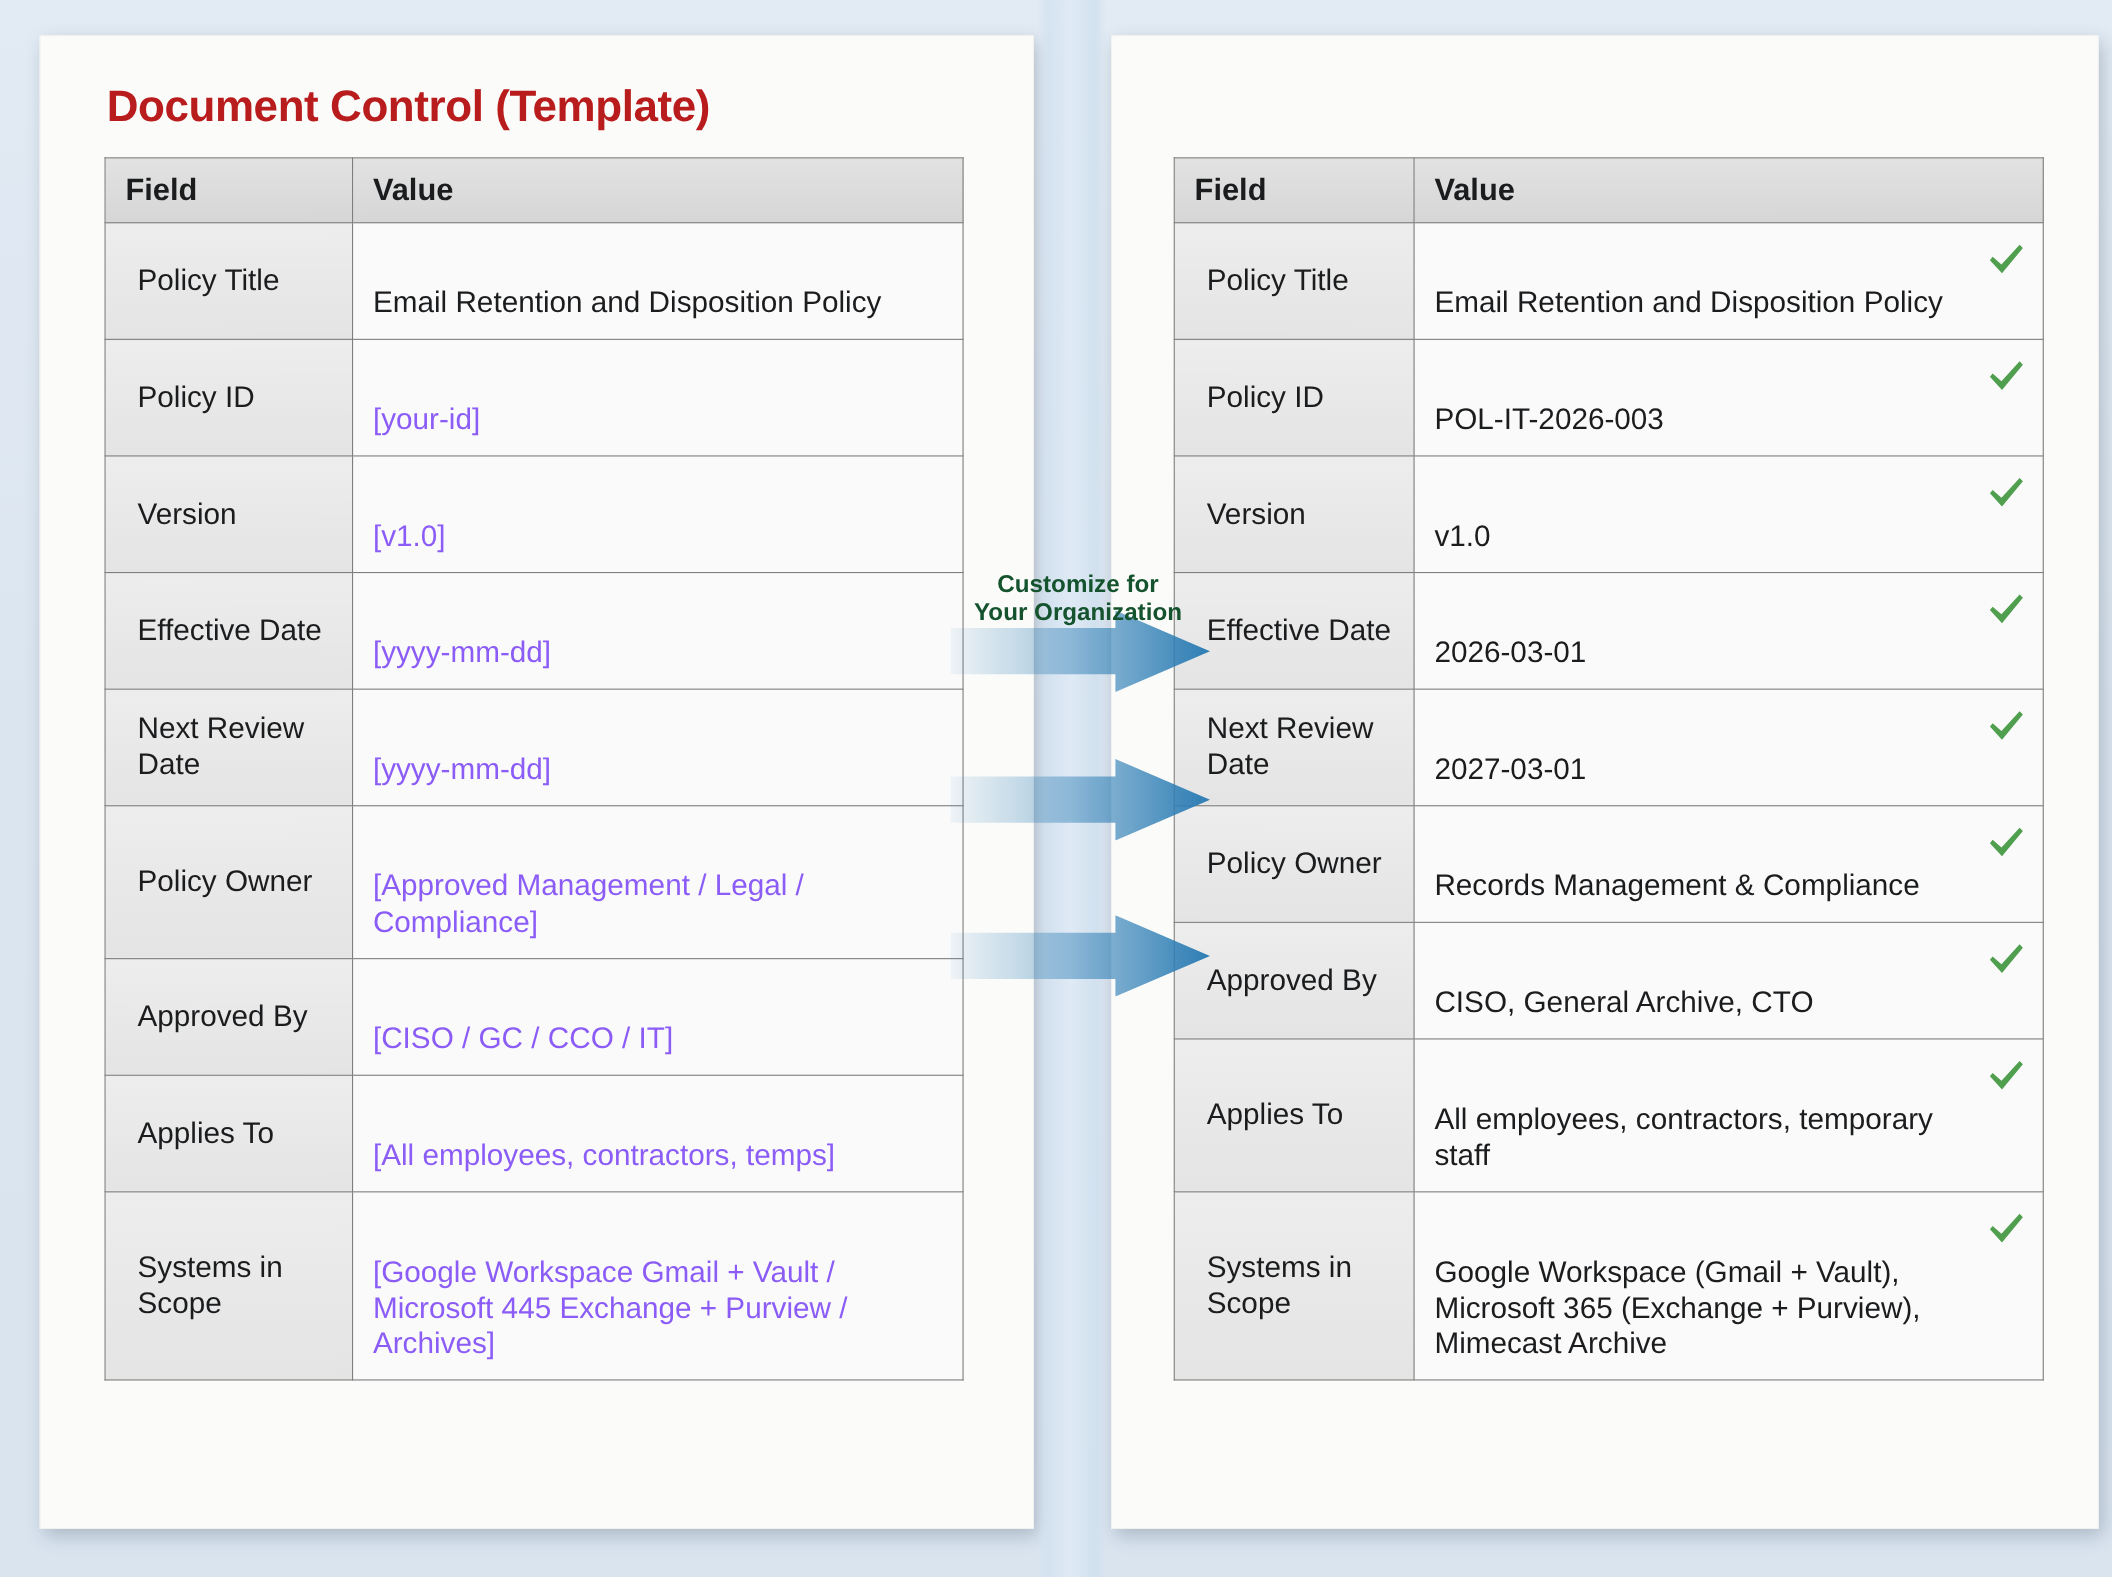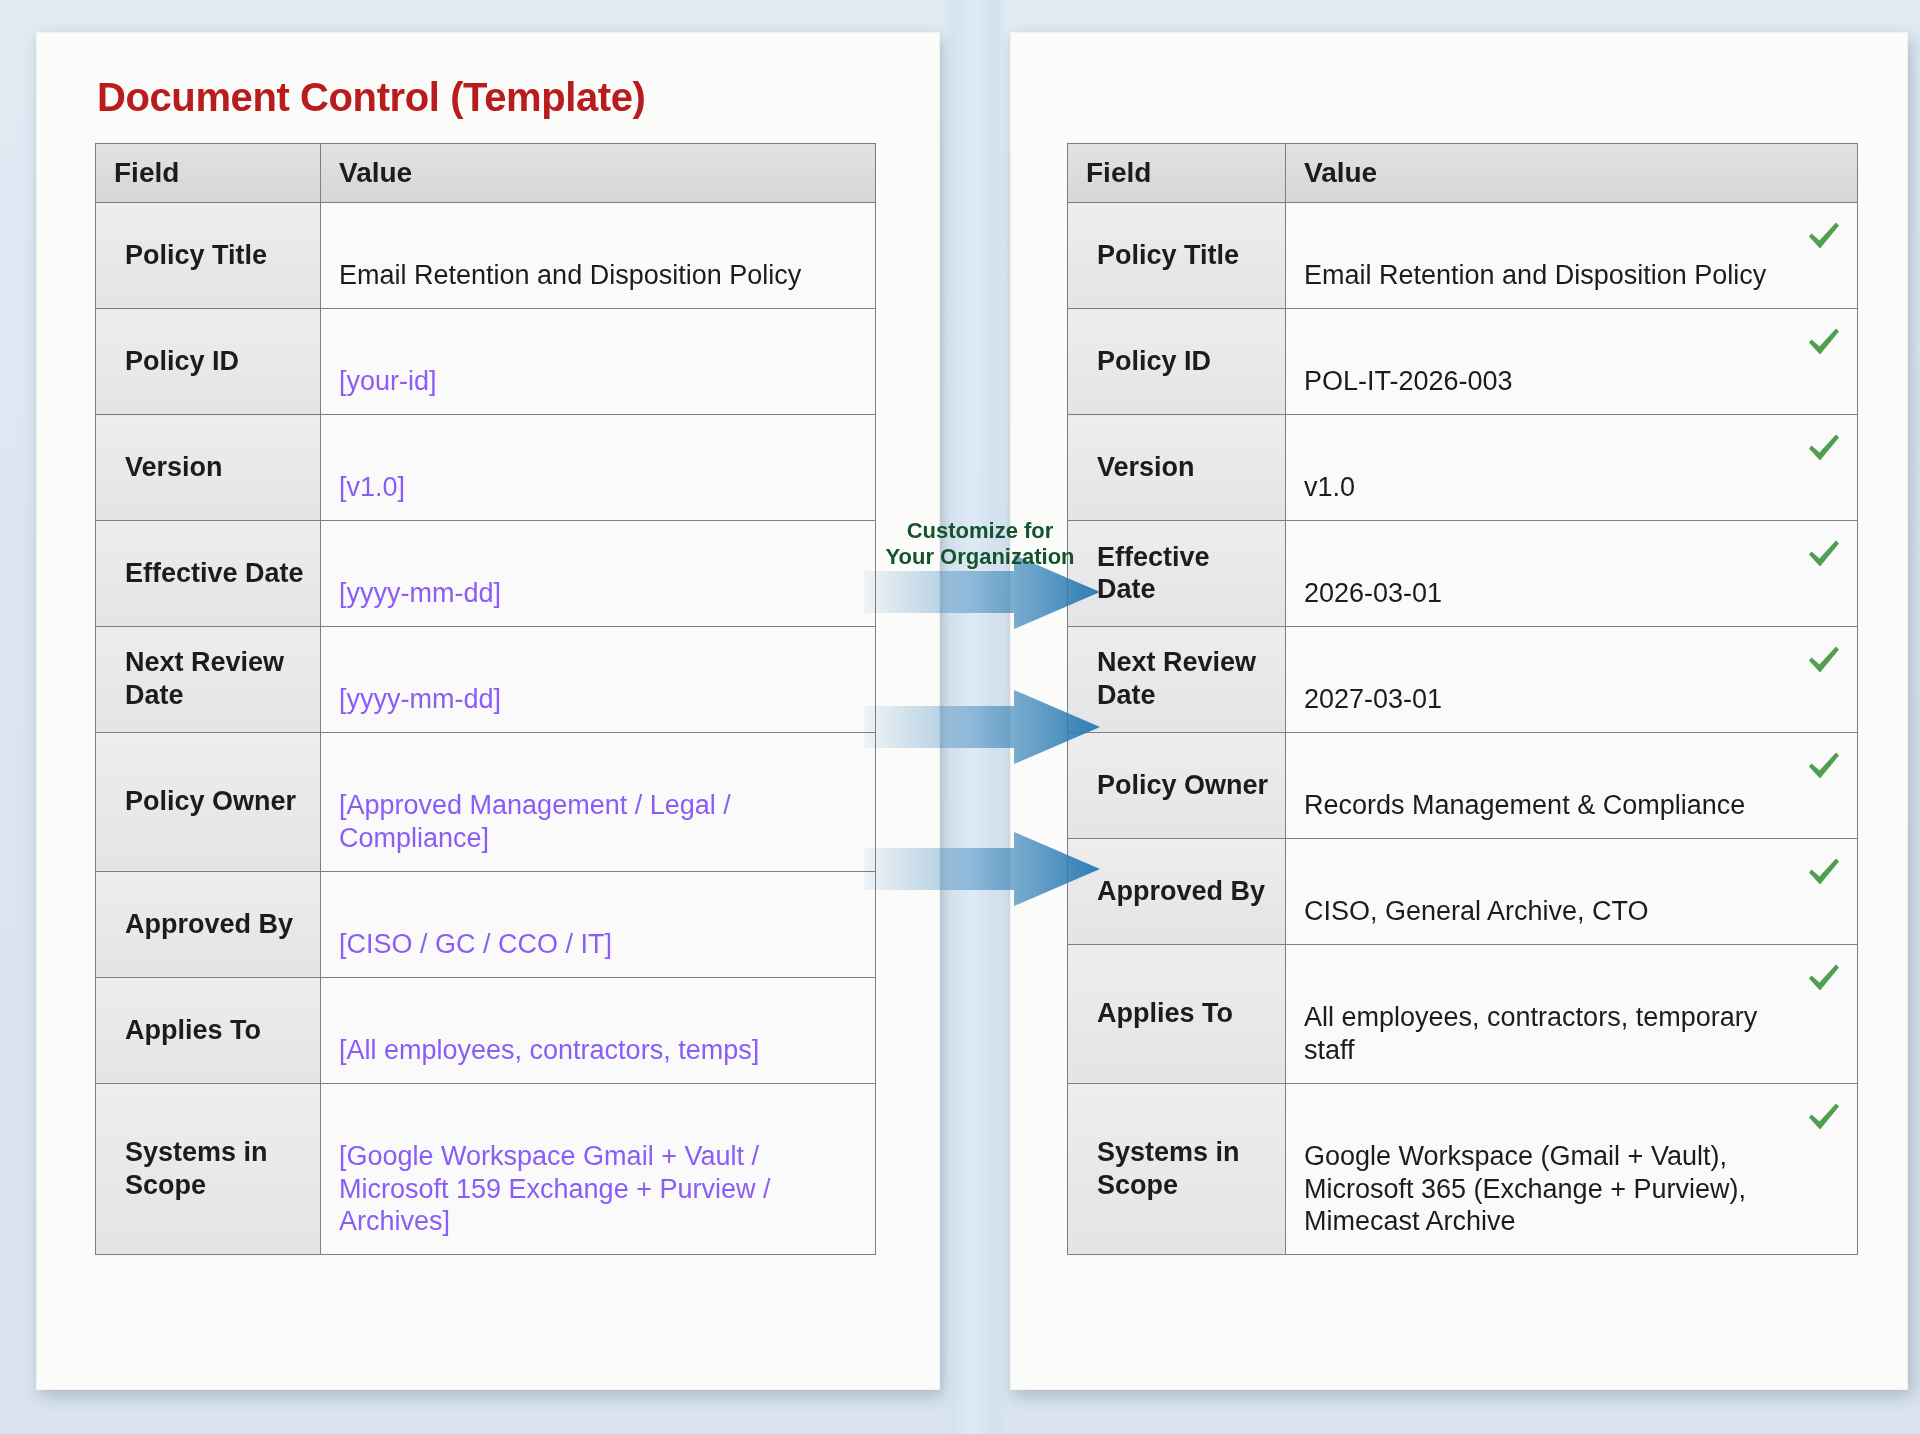--- a/index.html
+++ b/index.html
@@ -79,21 +79,21 @@
     font-weight: bold;
     font-size: 28px;
     text-align: left;
     height: 54px;
     padding-top: 12px;
     padding-bottom: 12px;
   }
 
   .dc-table tbody td.field {
     background: linear-gradient(180deg, #ededed 0%, #e4e4e4 100%);
-    font-weight: bold;
+    font-weight: normal;
     padding-left: 29px;
   }
   .dc-table tbody td.value {
     background: #fafafa;
   }
 
   .card.left  .dc-table col.c-field { width: 225px; }
   .card.left  .dc-table col.c-value { width: 555px; }
   .card.right .dc-table col.c-field { width: 218px; }
   .card.right .dc-table col.c-value { width: 572px; }
@@ -249,21 +249,21 @@
             <td class="value">
               <div class="value-wrap">
                 <span class="value-text placeholder">[All employees, contractors, temps]</span>
               </div>
             </td>
           </tr>
           <tr>
             <td class="field">Systems in Scope</td>
             <td class="value">
               <div class="value-wrap">
-                <span class="value-text placeholder">[Google Workspace Gmail + Vault / Microsoft 159 Exchange + Purview / Archives]</span>
+                <span class="value-text placeholder">[Google Workspace Gmail + Vault / Microsoft 445 Exchange + Purview / Archives]</span>
               </div>
             </td>
           </tr>
         </tbody>
     </table>
   </div>
 
   <div class="mid">
     <div class="mid-band"></div>
 

